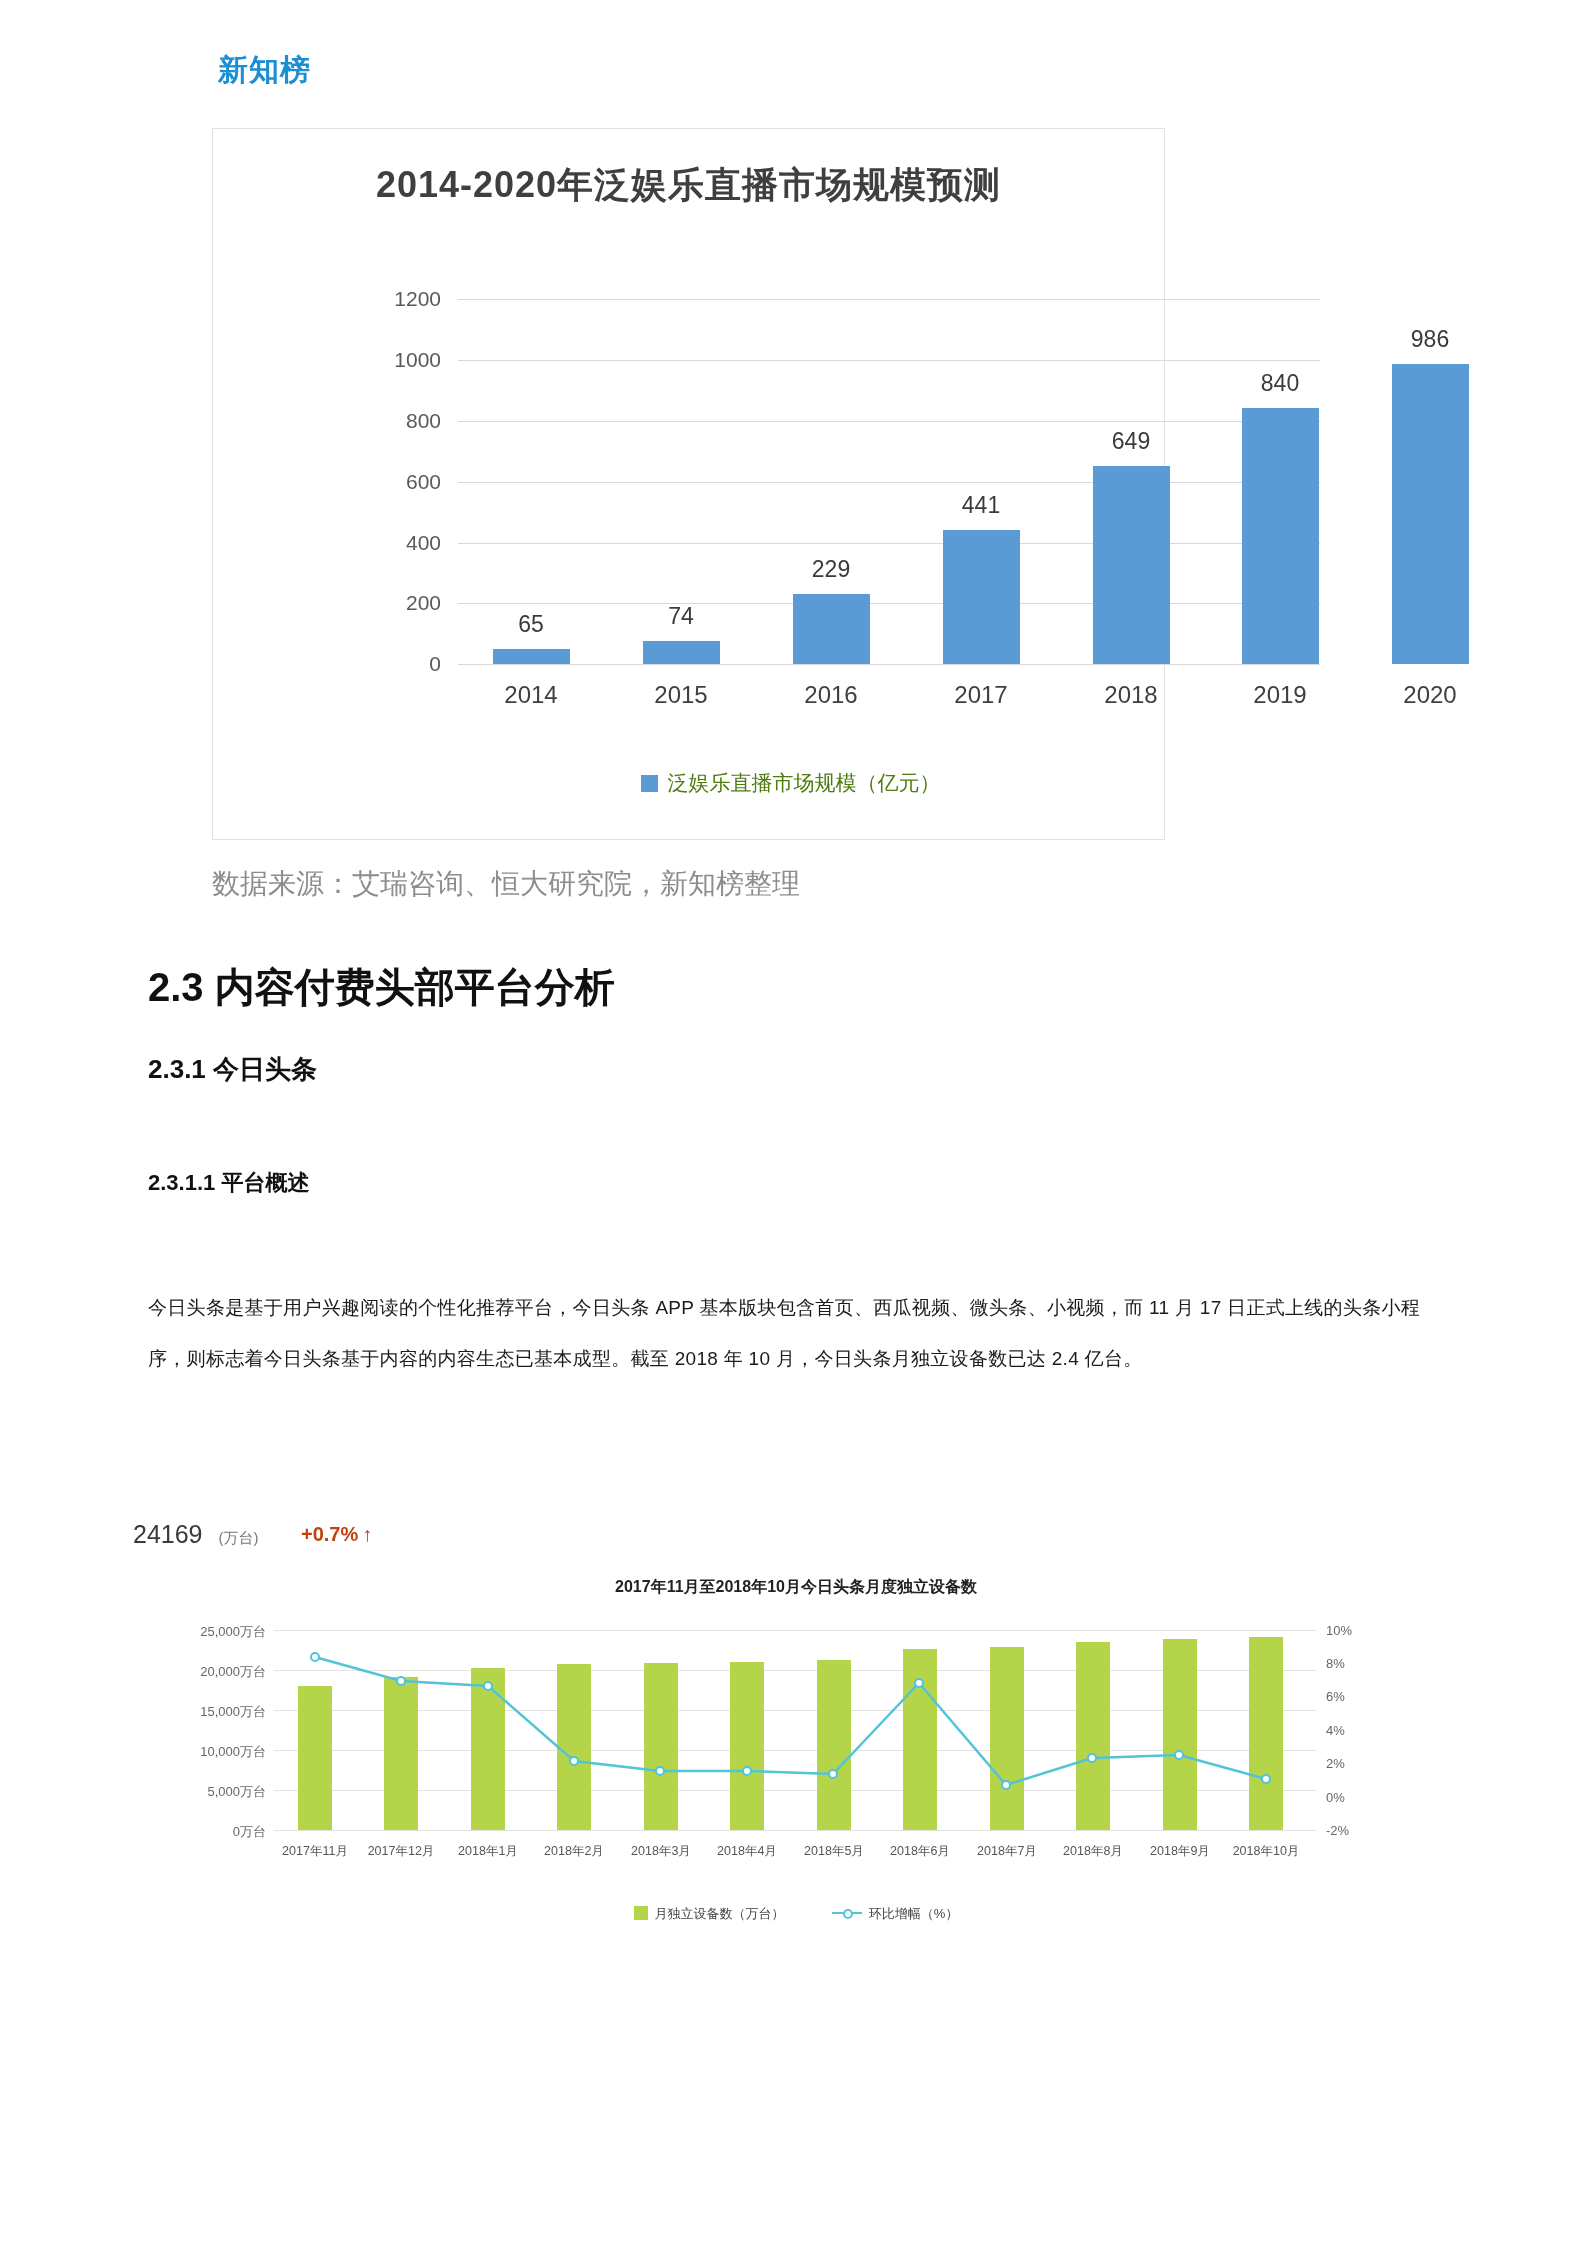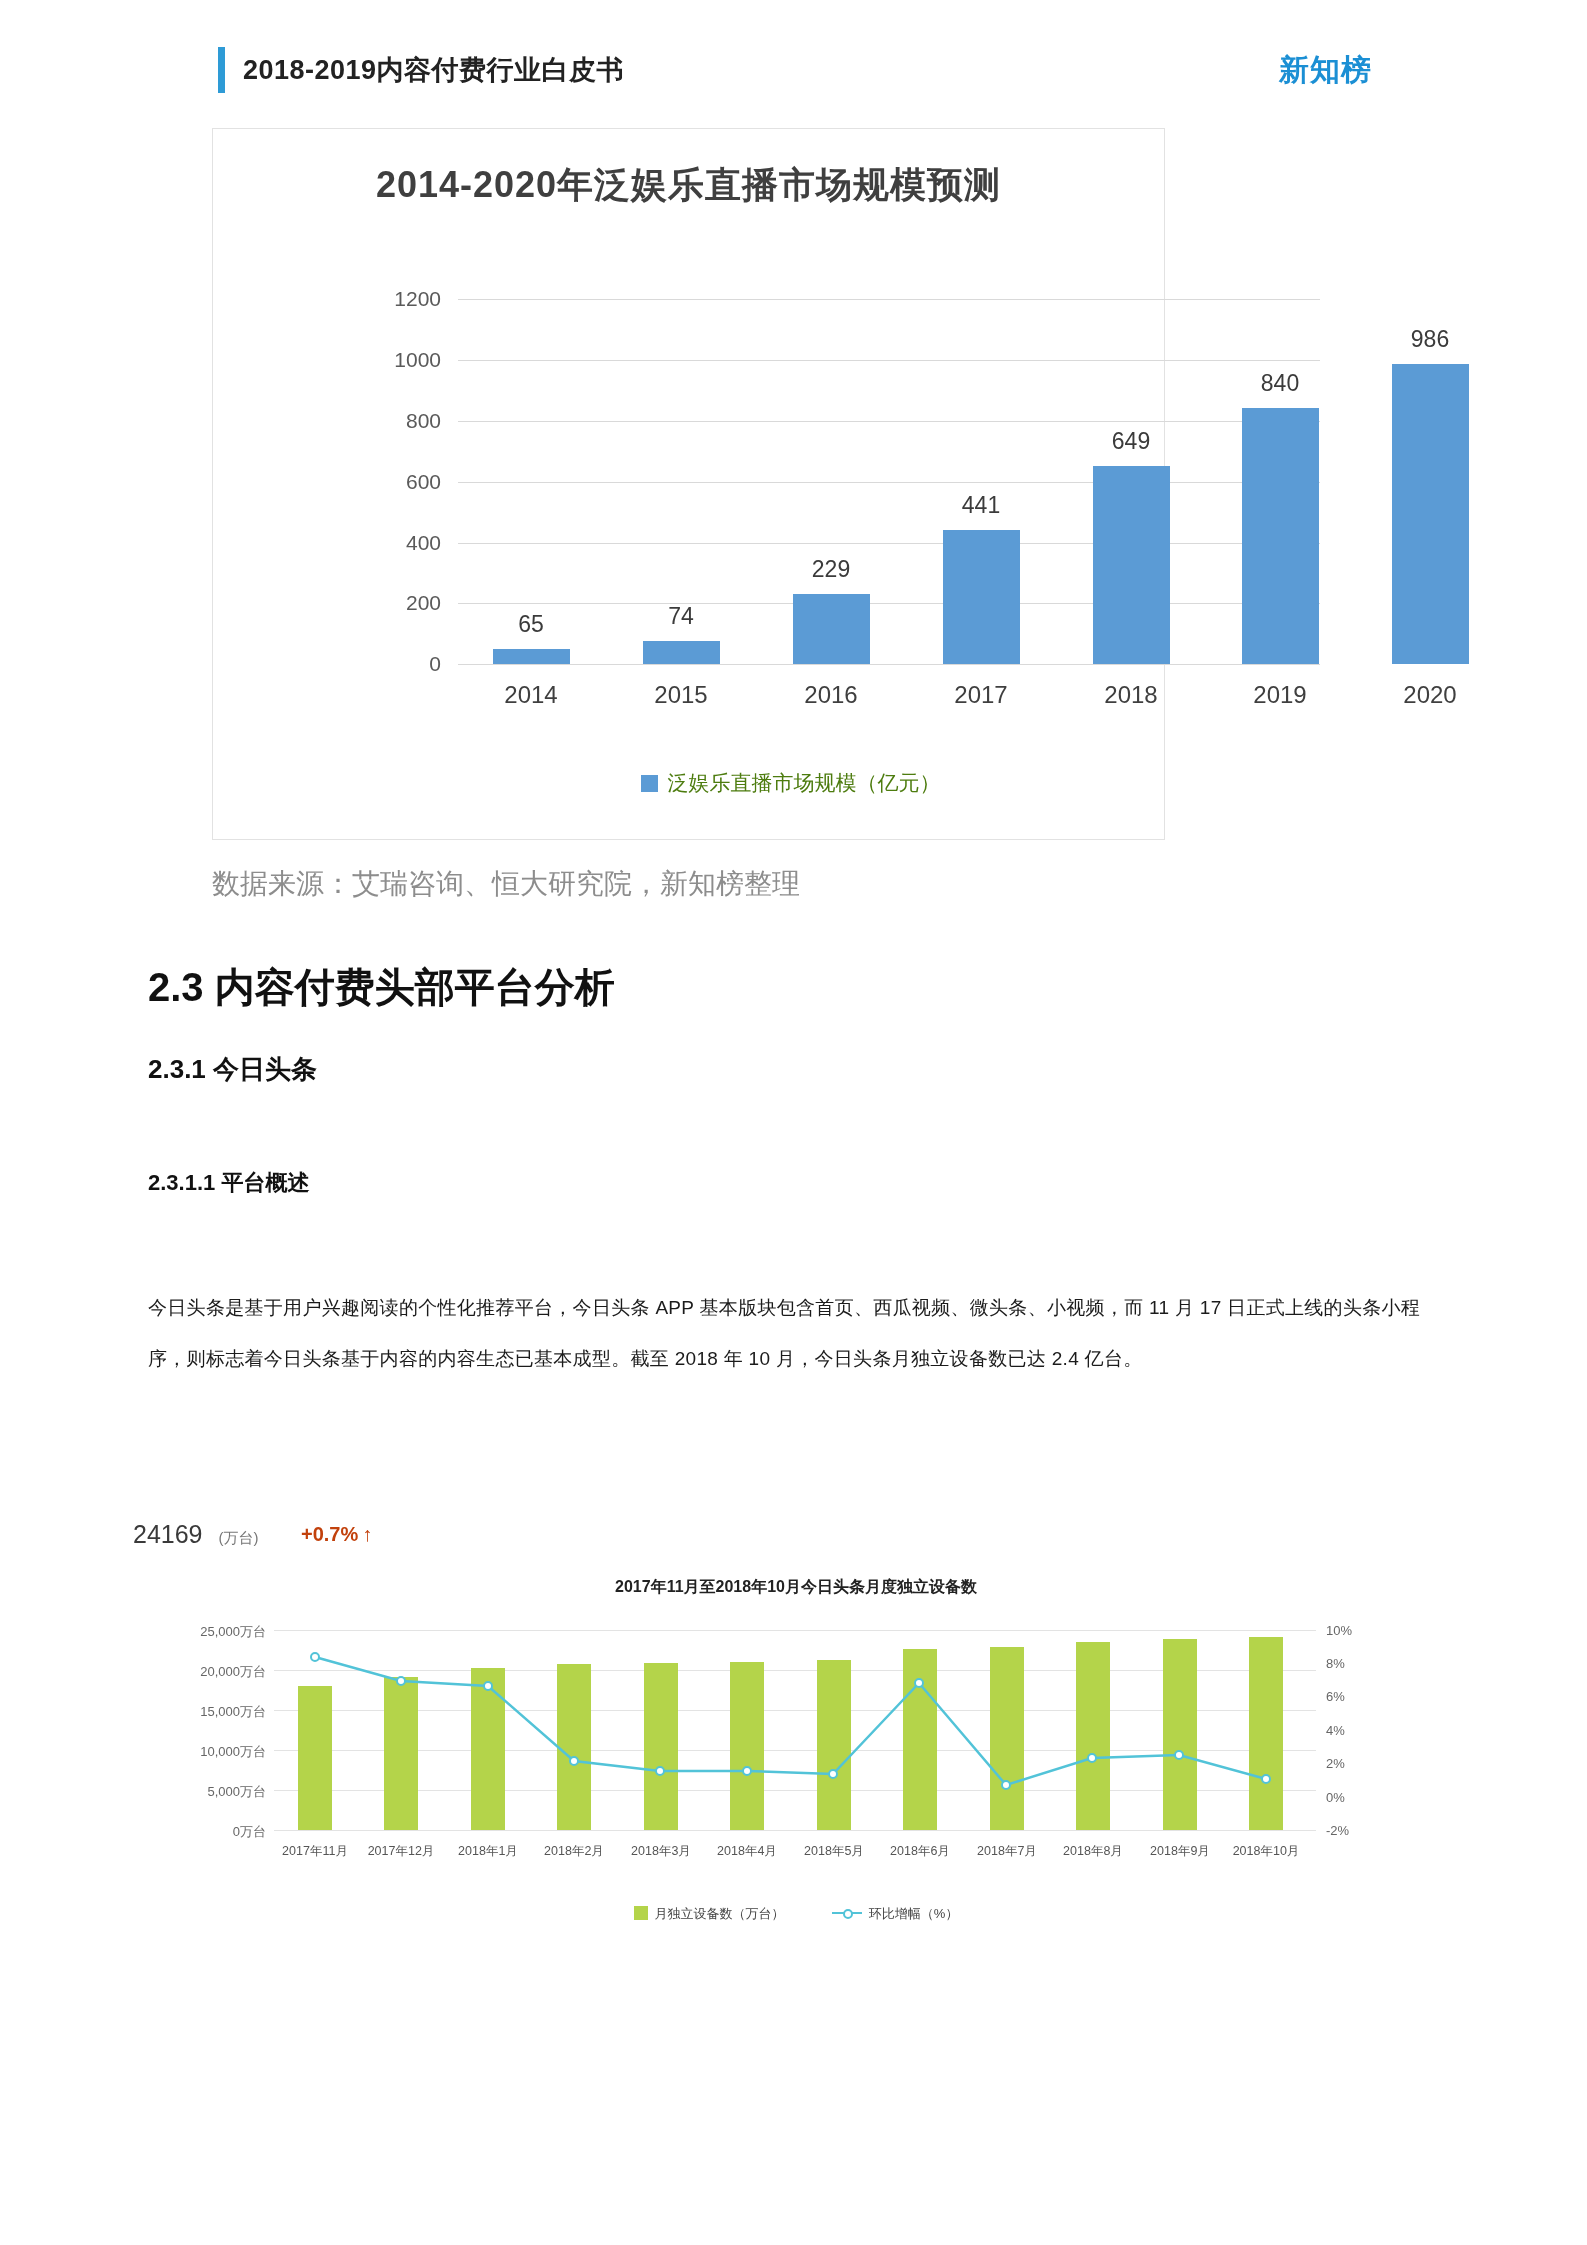--- a/index.html
+++ b/index.html
@@ -310,24 +310,20 @@
     color: #444;
     margin-left: 43px;
   }
 </style>
 </head>
 <body>
 
 <div class="page">
 
   <div class="header">
-    <div class="header-left">
-      <div class="header-bar"></div>
-      <div class="header-title">2018-2019内容付费行业白皮书</div>
-    </div>
     <div class="logo">新知榜</div>
   </div>
 
   <div class="chart-card">
     <div class="chart1-title">2014-2020年泛娱乐直播市场规模预测</div>
 
     <div class="chart1-plot">
 
       <div class="c1-grid" style="top:60px;"></div>
       <div class="c1-grid" style="top:121px;"></div>

